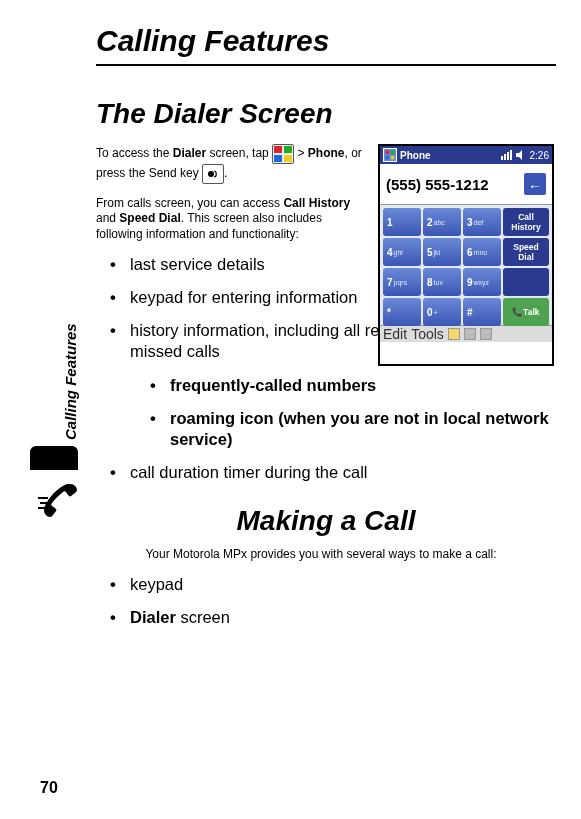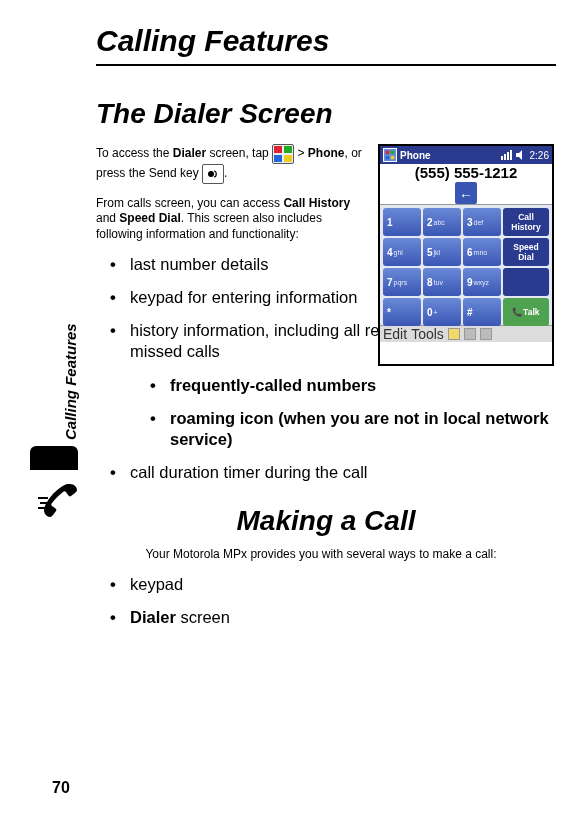--- a/index.html
+++ b/index.html
@@ -137,21 +137,21 @@
   ul.bullets.narrow > li {
     max-width: 250px;
   }
   ul.bullets ul.bullets {
     margin-left: 20px;
     margin-top: 12px;
     font-weight: bold;
   }
   .page-number {
     position: absolute;
-    left: 52px;
+    left: 40px;
     bottom: 22px;
     font-weight: bold;
     font-size: 16px;
   }
   
   .shot {
     position: absolute;
     left: 378px;
     top: 144px;
     width: 172px;
@@ -176,21 +176,20 @@
     display:flex;align-items:center;justify-content:center;
   }
   .shot .titlebar .name { flex: 1; font-weight: bold; }
   .shot .titlebar .ind { width:12px; height:12px; }
   .shot .whitebar {
     height: 40px;
     background:#fff;
     border-bottom:1px solid #999;
     display:flex;align-items:center;justify-content:space-between;
     padding:0 6px;
-    flex-direction:column;
   }
   .shot .numdisplay {
     font-size:15px; font-weight:bold; color:#000;
   }
   .shot .bksp {
     width:22px; height:22px;
     background:#3a56b5; color:#fff;
     display:flex;align-items:center;justify-content:center;
     border-radius:2px;
     font-size:14px;
@@ -275,21 +274,21 @@
             <circle cx="8" cy="9" r="3" fill="#000"></circle>
             <path d="M11 6c3 0 3 6 0 6" stroke="#000" stroke-width="1.2" fill="none"></path>
           </svg></span><span>.</span>
     </p>
 
     <p class="para">
       <span>From calls screen, you can access </span><span class="condensed">Call History</span><span> and </span><span class="condensed">Speed Dial</span><span>. This screen also includes following information and functionality:</span>
     </p>
 
     <ul class="bullets narrow">
-      <li>last number details</li>
+      <li>last service details</li>
       <li>keypad for entering information</li>
     </ul>
     <ul class="bullets">
       <li>
         <span>history information, including all received, dialed and missed calls</span>
         <ul class="bullets">
           <li>frequently-called numbers</li>
           <li>roaming icon (when you are not in local network service)</li>
         </ul>
       </li>

